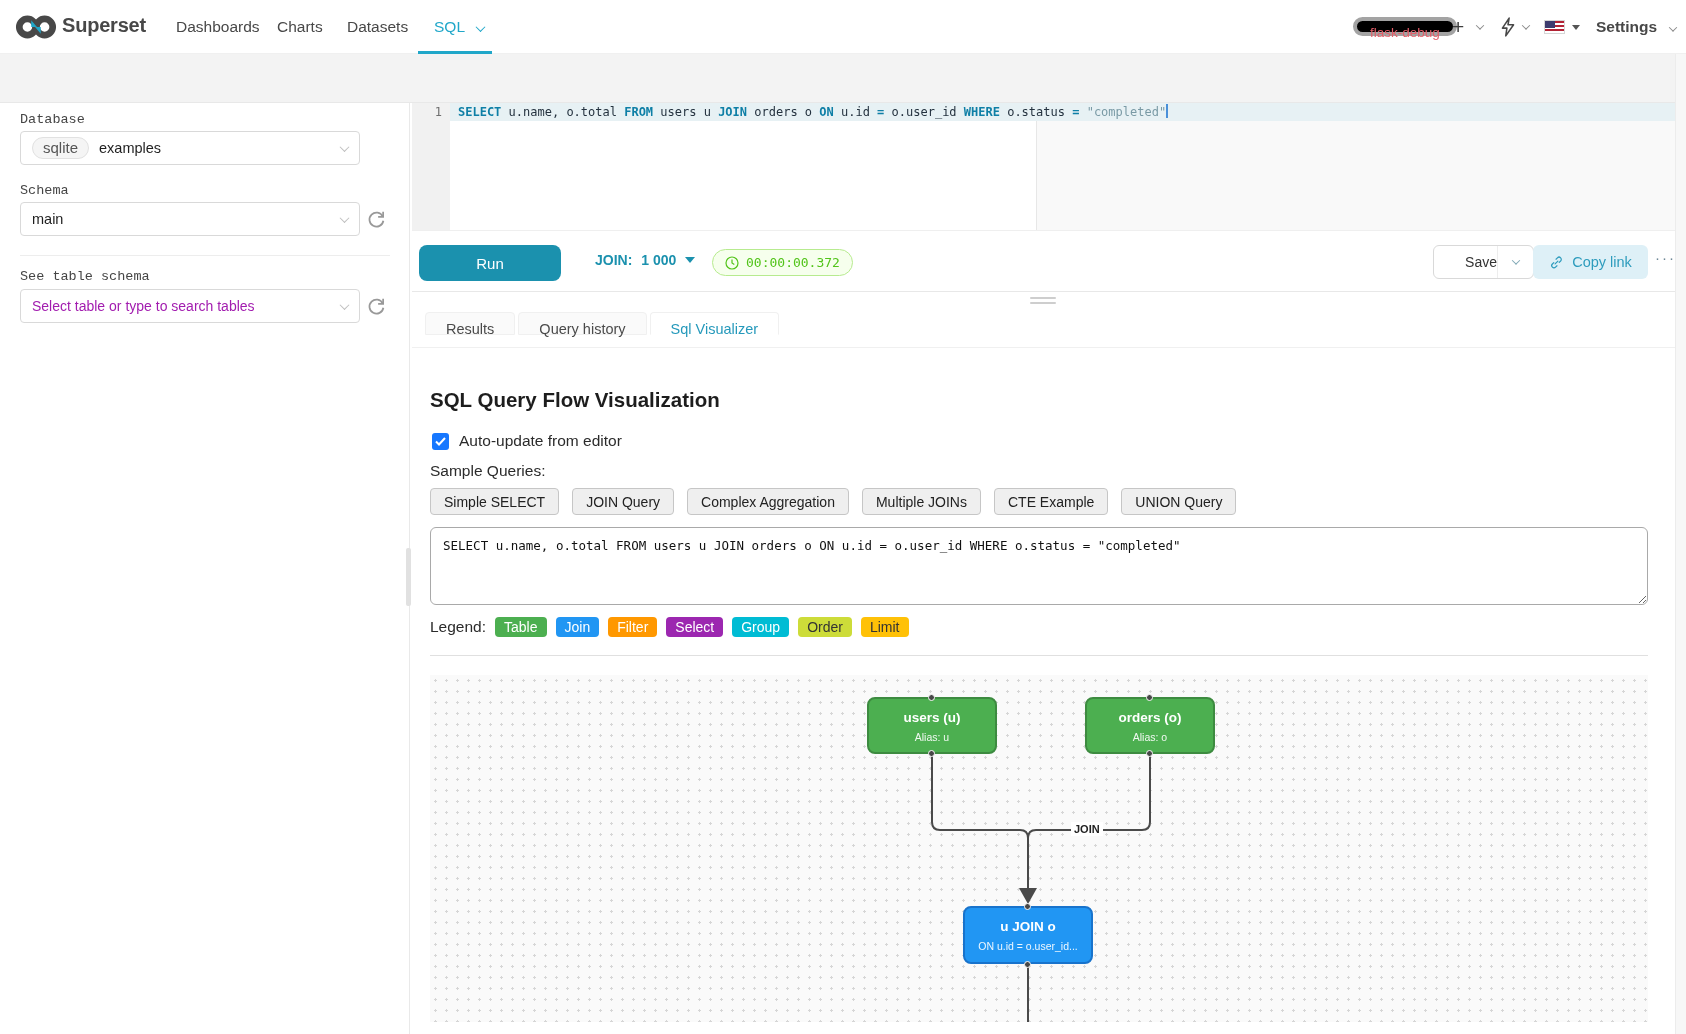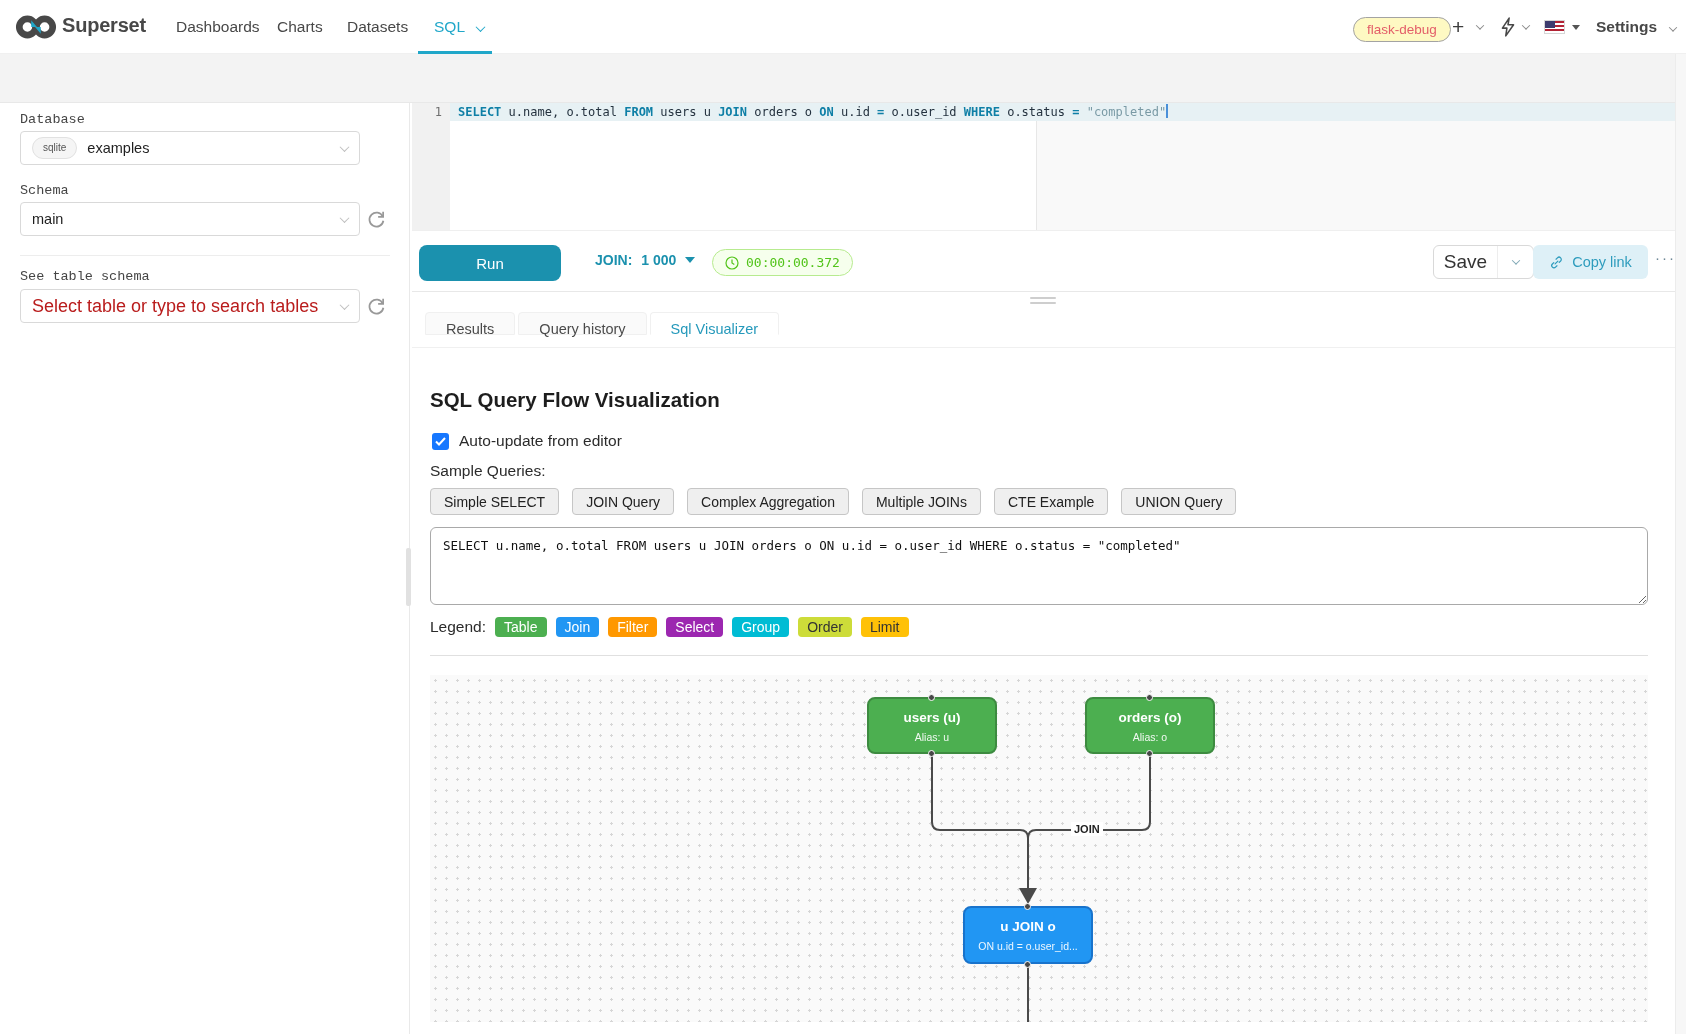--- a/index.html
+++ b/index.html
@@ -8,41 +8,41 @@
   .abs { position:absolute; }
   .chev { display:inline-block; width:7px; height:7px; border-right:1.6px solid currentColor; border-bottom:1.6px solid currentColor; transform:rotate(45deg) translate(-1px,-1px); }
   .caret-down { display:inline-block; width:0; height:0; border-left:5px solid transparent; border-right:5px solid transparent; border-top:6px solid currentColor; }
 
   
   .navbar { position:absolute; left:0; top:0; width:1686px; height:54px; background:#fff; border-bottom:1px solid #f0f0f0; }
   .brand-text { position:absolute; left:62px; top:14px; font-size:20px; font-weight:bold; color:#484848; letter-spacing:-0.2px; }
   .nav-link { position:absolute; top:0; height:54px; line-height:54px; font-size:15.5px; font-weight:500; color:#484848; cursor:pointer; }
   .nav-link.active { color:#20a7c9; }
   .sql-underline { position:absolute; left:418px; top:51px; width:74px; height:3px; background:#20a7c9; }
-  .env-badge { position:absolute; left:1353px; top:17px; height:25px; line-height:23px; padding:0 13px; border:1px solid #a3a3a3; background:#fef9c3; color:#e35d68; font-size:13.5px; border-radius:13px; }
+  .env-badge { position:absolute; left:1353px; top:17px; height:19px; line-height:23px; padding:0 13px; border:4px solid #a3a3a3; background:#000000; color:#e35d68; font-size:13.5px; border-radius:13px; }
   .nav-ico { position:absolute; top:0; height:54px; display:flex; align-items:center; color:#3d3d3d; }
   .flag { width:21px; height:14px; border:1px solid #d6d6d6; background:repeating-linear-gradient(180deg,#b22234 0 2px,#fff 2px 4px); position:relative; }
   .flag::after { content:""; position:absolute; left:0; top:0; width:10px; height:7px; background:#3c3b6e; }
 
   
   .tabstrip { position:absolute; left:0; top:54px; width:1686px; height:49px; background:#f3f3f3; border-bottom:1px solid #e8e8e8; }
   .qtab { position:absolute; left:27px; top:58px; width:169px; height:45px; background:#fff; border-radius:8px 8px 0 0; display:flex; align-items:center; }
   .qtab-grip { color:#c4c4c4; font-size:11px; margin-left:11px; letter-spacing:-1px; }
   .qtab-title { color:#1a9bb8; font-size:14px; font-weight:500; margin-left:9px; }
   .qtab-close { color:#9a9a9a; font-size:14px; margin-left:12px; cursor:pointer; }
   .addtab { position:absolute; left:204px; top:58px; width:41px; height:45px; background:#fafafa; border-radius:8px 8px 0 0; display:flex; align-items:center; justify-content:center; cursor:pointer; color:#3a3a3a; }
 
   
   .sidebar { position:absolute; left:0; top:103px; width:410px; height:931px; background:#fff; border-right:1px solid #e9e9e9; }
   .side-label { position:absolute; left:20px; font-size:13.5px; color:#454545;font-family:Liberation Mono, monospace; }
   .select { position:absolute; left:20px; width:340px; height:34px; border:1px solid #d9d9d9; border-radius:4px; background:#fff; display:flex; align-items:center; padding:0 11px; cursor:pointer; }
   .select .chev { color:#bfbfbf; margin-left:auto; }
   .sel-text { font-size:14.5px; color:#1f1f1f; }
-  .sel-placeholder { font-size:18px; color:#b91c1c; }
-  .engine-pill { height:22px; line-height:20px; padding:0 10px; border:1px solid #e1e1e1; background:#f5f5f5; border-radius:11px; font-size:10px; color:#555; margin-right:10px; }
+  .sel-placeholder { font-size:14px; color:#a21caf; }
+  .engine-pill { height:22px; line-height:20px; padding:0 10px; border:1px solid #e1e1e1; background:#f5f5f5; border-radius:11px; font-size:15px; color:#555; margin-right:10px; }
   .refresh { position:absolute; left:366px; width:20px; height:20px; color:#999; cursor:pointer; }
   .side-divider { position:absolute; left:20px; width:370px; height:1px; background:#ededed; }
   .split-handle { position:absolute; left:406px; top:548px; width:5px; height:58px; background:#e1e1e1; border-radius:2px; cursor:col-resize; }
 
   
   .editor { position:absolute; left:412px; top:103px; width:1263px; height:127px; background:#fff; font-family:"DejaVu Sans Mono", monospace; font-size:12px; }
   .editor-tint { position:absolute; left:624px; top:0; width:639px; height:127px; background:rgba(0,0,0,0.025); }
   .editor-ruler { position:absolute; left:624px; top:0; width:1px; height:127px; background:#e7e7e7; }
   .gutter { position:absolute; left:0; top:0; width:38px; height:127px; background:#f1f1f1; }
   .gutter-num { position:absolute; left:0; top:0; width:30px; height:18px; line-height:18px; text-align:right; color:#6f6f6f; }
@@ -53,21 +53,21 @@
   .tok-op { color:#0e7fa6; font-weight:bold; }
   .tok-str { color:#7a9aa5; }
   .cursor { display:inline-block; width:2px; height:14px; background:#4a90d9; vertical-align:-2px; }
 
   
   .toolbar { position:absolute; left:412px; top:230px; width:1263px; height:62px; background:#fff; border-top:1px solid #efefef; border-bottom:1px solid #e8e8e8; }
   .run-btn { position:absolute; left:7px; top:14px; width:142px; height:36px; background:#1b91ae; color:#fff; border:none; border-radius:8px; font-size:15px; font-weight:500; font-family:inherit; cursor:pointer; }
   .limit { position:absolute; left:183px; top:21px; display:flex; align-items:center; gap:9px; color:#1b91ae; font-size:14px; font-weight:600; cursor:pointer; }
   .timer { position:absolute; left:300px; top:18px; height:27px; display:flex; align-items:center; gap:7px; padding:0 12px; border:1px solid #b7eb8f; background:#f6ffed; border-radius:14px; color:#52c41a; font-family:"DejaVu Sans Mono", monospace; font-size:13px; }
   .save-group { position:absolute; left:1021px; top:14px; height:34px; display:flex; border:1px solid #d9d9d9; border-radius:6px; overflow:hidden; background:#fff; }
-  .save-main { width:63px; text-align:center; line-height:32px; font-size:19px; color:#333; cursor:pointer; }
+  .save-main { width:63px; text-align:right; line-height:32px; font-size:14px; color:#333; cursor:pointer; }
   .save-caret { width:36px; border-left:1px solid #ededed; display:flex; align-items:center; justify-content:center; color:#7fa8b5; cursor:pointer; }
   .copylink-btn { position:absolute; left:1121px; top:14px; width:115px; height:34px; background:#def0f7; border:none; border-radius:6px; color:#2e9cbd; font-size:14.5px; font-family:inherit; cursor:pointer; display:flex; align-items:center; justify-content:center; gap:8px; }
   .more-dots { position:absolute; left:1243px; top:18px; color:#6e8796; font-size:15px; letter-spacing:2px; cursor:pointer; }
 
   
   .pane-grip { position:absolute; left:1030px; top:297px; width:26px; height:7px; cursor:row-resize; }
   .pane-grip i { display:block; height:2px; background:#cecece; margin-bottom:3px; border-radius:1px; }
   .stabs { position:absolute; left:425px; top:312px; display:flex; gap:3px; }
   .stab { height:23px; line-height:33px; padding:0 20px; background:#fafafa; border:1px solid #f0f0f0; border-radius:4px 4px 0 0; font-size:14.5px; color:#4a4a4a; cursor:pointer; }
   .stab.active { background:#fff; color:#2599bb; border-bottom-color:#fff; }

